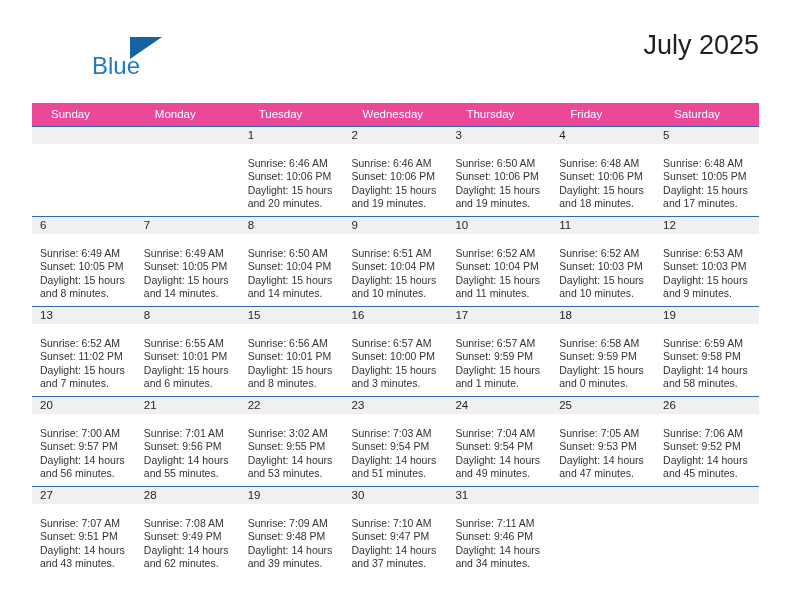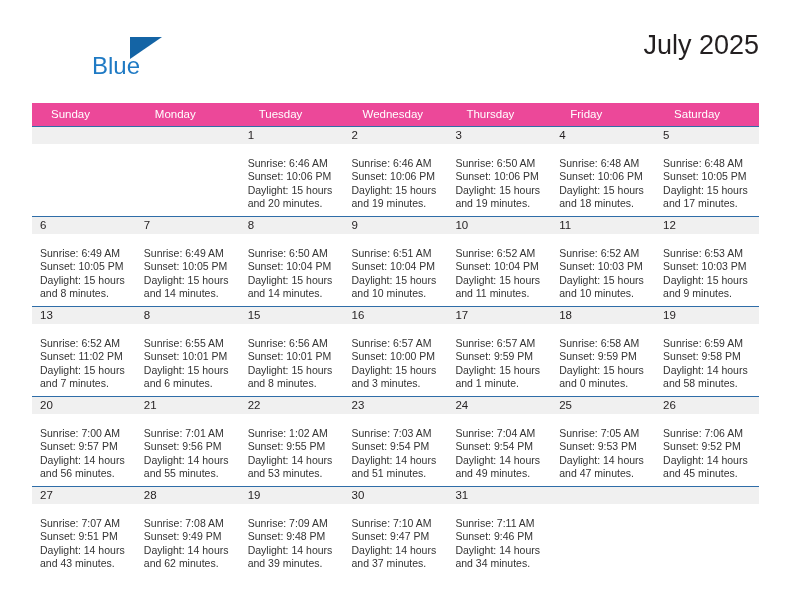--- a/index.html
+++ b/index.html
@@ -423,21 +423,21 @@
                   <div>Sunset: 9:56 PM</div>
                   <div>Daylight: 14 hours</div>
                   <div>and 55 minutes.</div>
                 </div>
               </div>
             </td>
             <td>
               <div class="daycell">
                 <div class="daynum-band">22</div>
                 <div class="dayinfo">
-                  <div>Sunrise: 1:02 AM</div>
+                  <div>Sunrise: 3:02 AM</div>
                   <div>Sunset: 9:55 PM</div>
                   <div>Daylight: 14 hours</div>
                   <div>and 53 minutes.</div>
                 </div>
               </div>
             </td>
             <td>
               <div class="daycell">
                 <div class="daynum-band">23</div>
                 <div class="dayinfo">

